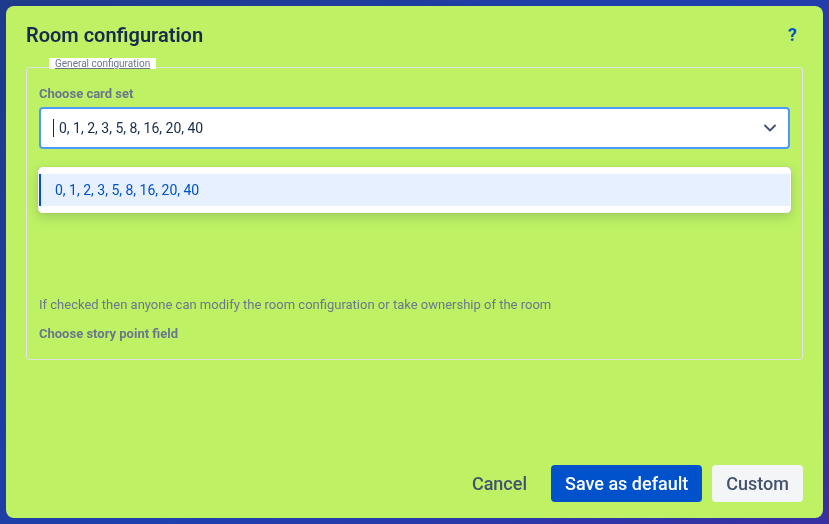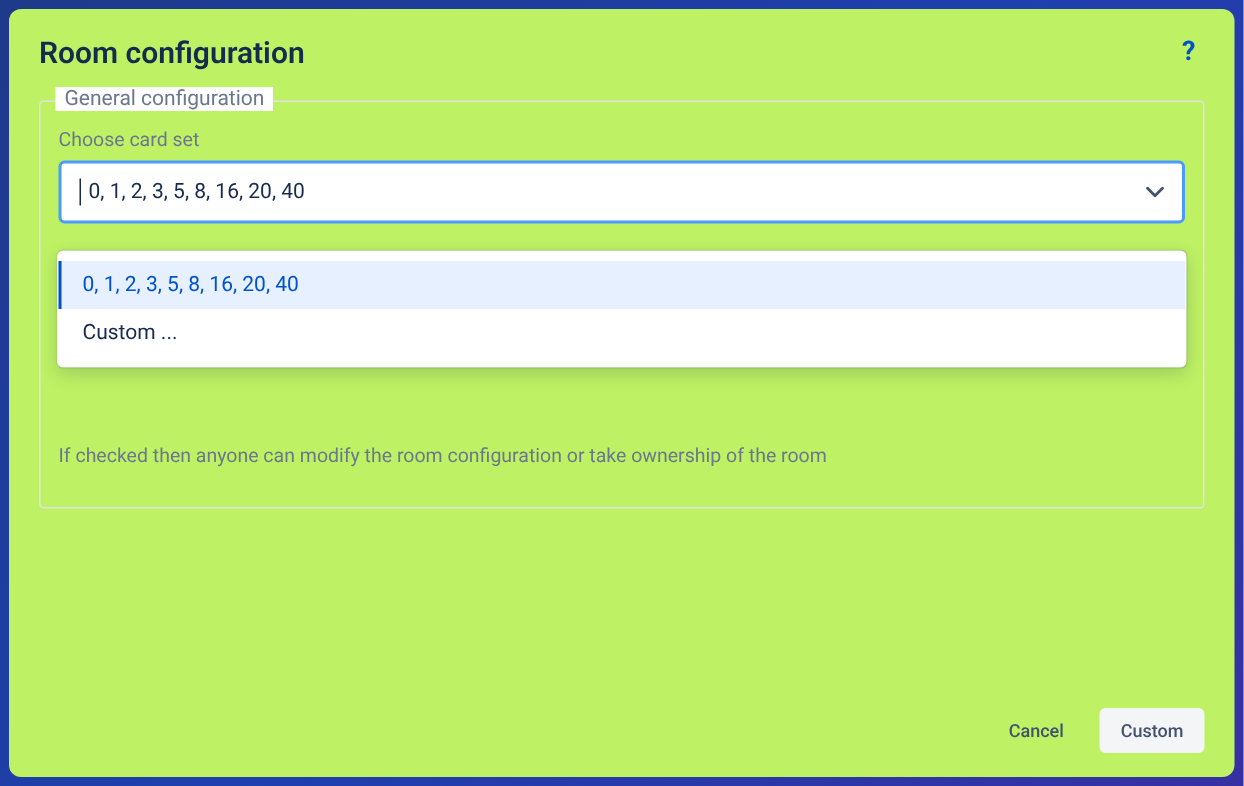--- a/index.html
+++ b/index.html
@@ -52,32 +52,33 @@
     }
     .fieldset {
       border: 1px solid #dfe1e6;
       border-radius: 3px;
       padding: 18px 12px 12px 12px;
       position: relative;
     }
     .legend {
       position: absolute;
       top: -10px;
-      left: 10px;
+      left: 22px;
       background: #ffffff;
       padding: 0 6px;
-      font-size: 14px;
+      font-size: 10px;
       color: #6b778c;
+      text-decoration: underline;
     }
     .field-group {
       margin-bottom: 14px;
     }
     .field-label {
       font-size: 13px;
-      font-weight: 400;
+      font-weight: 700;
       color: #6b778c;
       margin-bottom: 6px;
       display: block;
     }
     .help-text {
       font-size: 13px;
       color: #6b778c;
       margin-top: 4px;
     }
     .select-input {
@@ -129,21 +130,21 @@
     }
     .modal-footer {
       display: flex;
       justify-content: flex-end;
       gap: 10px;
       padding: 10px 20px 16px 20px;
     }
     .btn {
       padding: 8px 14px;
       border-radius: 4px;
-      font-size: 12px;
+      font-size: 18px;
       font-weight: 500;
       border: none;
       cursor: pointer;
       font-family: inherit;
     }
     .btn-subtle {
       background: transparent;
       color: #42526e;
     }
     .btn-soft {
@@ -201,27 +202,28 @@
               </svg>
           </span>
         </div>
       </div>
 
       <div style="height:130px"></div>
 
       <div class="help-text">If checked then anyone can modify the room configuration or take ownership of the room</div>
 
       <div class="field-group" style="margin-top:14px; margin-bottom:2px;">
+        <label class="field-label">Choose story point field</label>
       </div>
     </div>
 
     <div class="dropdown" id="dropdown-list">
         <div class="dropdown-option selected">0, 1, 2, 3, 5, 8, 16, 20, 40</div>
-        <div class="dropdown-option">Custom ...</div>
       </div>
   </div>
 
   <div class="modal-footer">
     <button class="btn btn-subtle">Cancel</button>
+    <button class="btn btn-primary">Save as default</button>
     <button class="btn btn-soft">Custom</button>
   </div>
 
 </div>
 
 </body></html>

